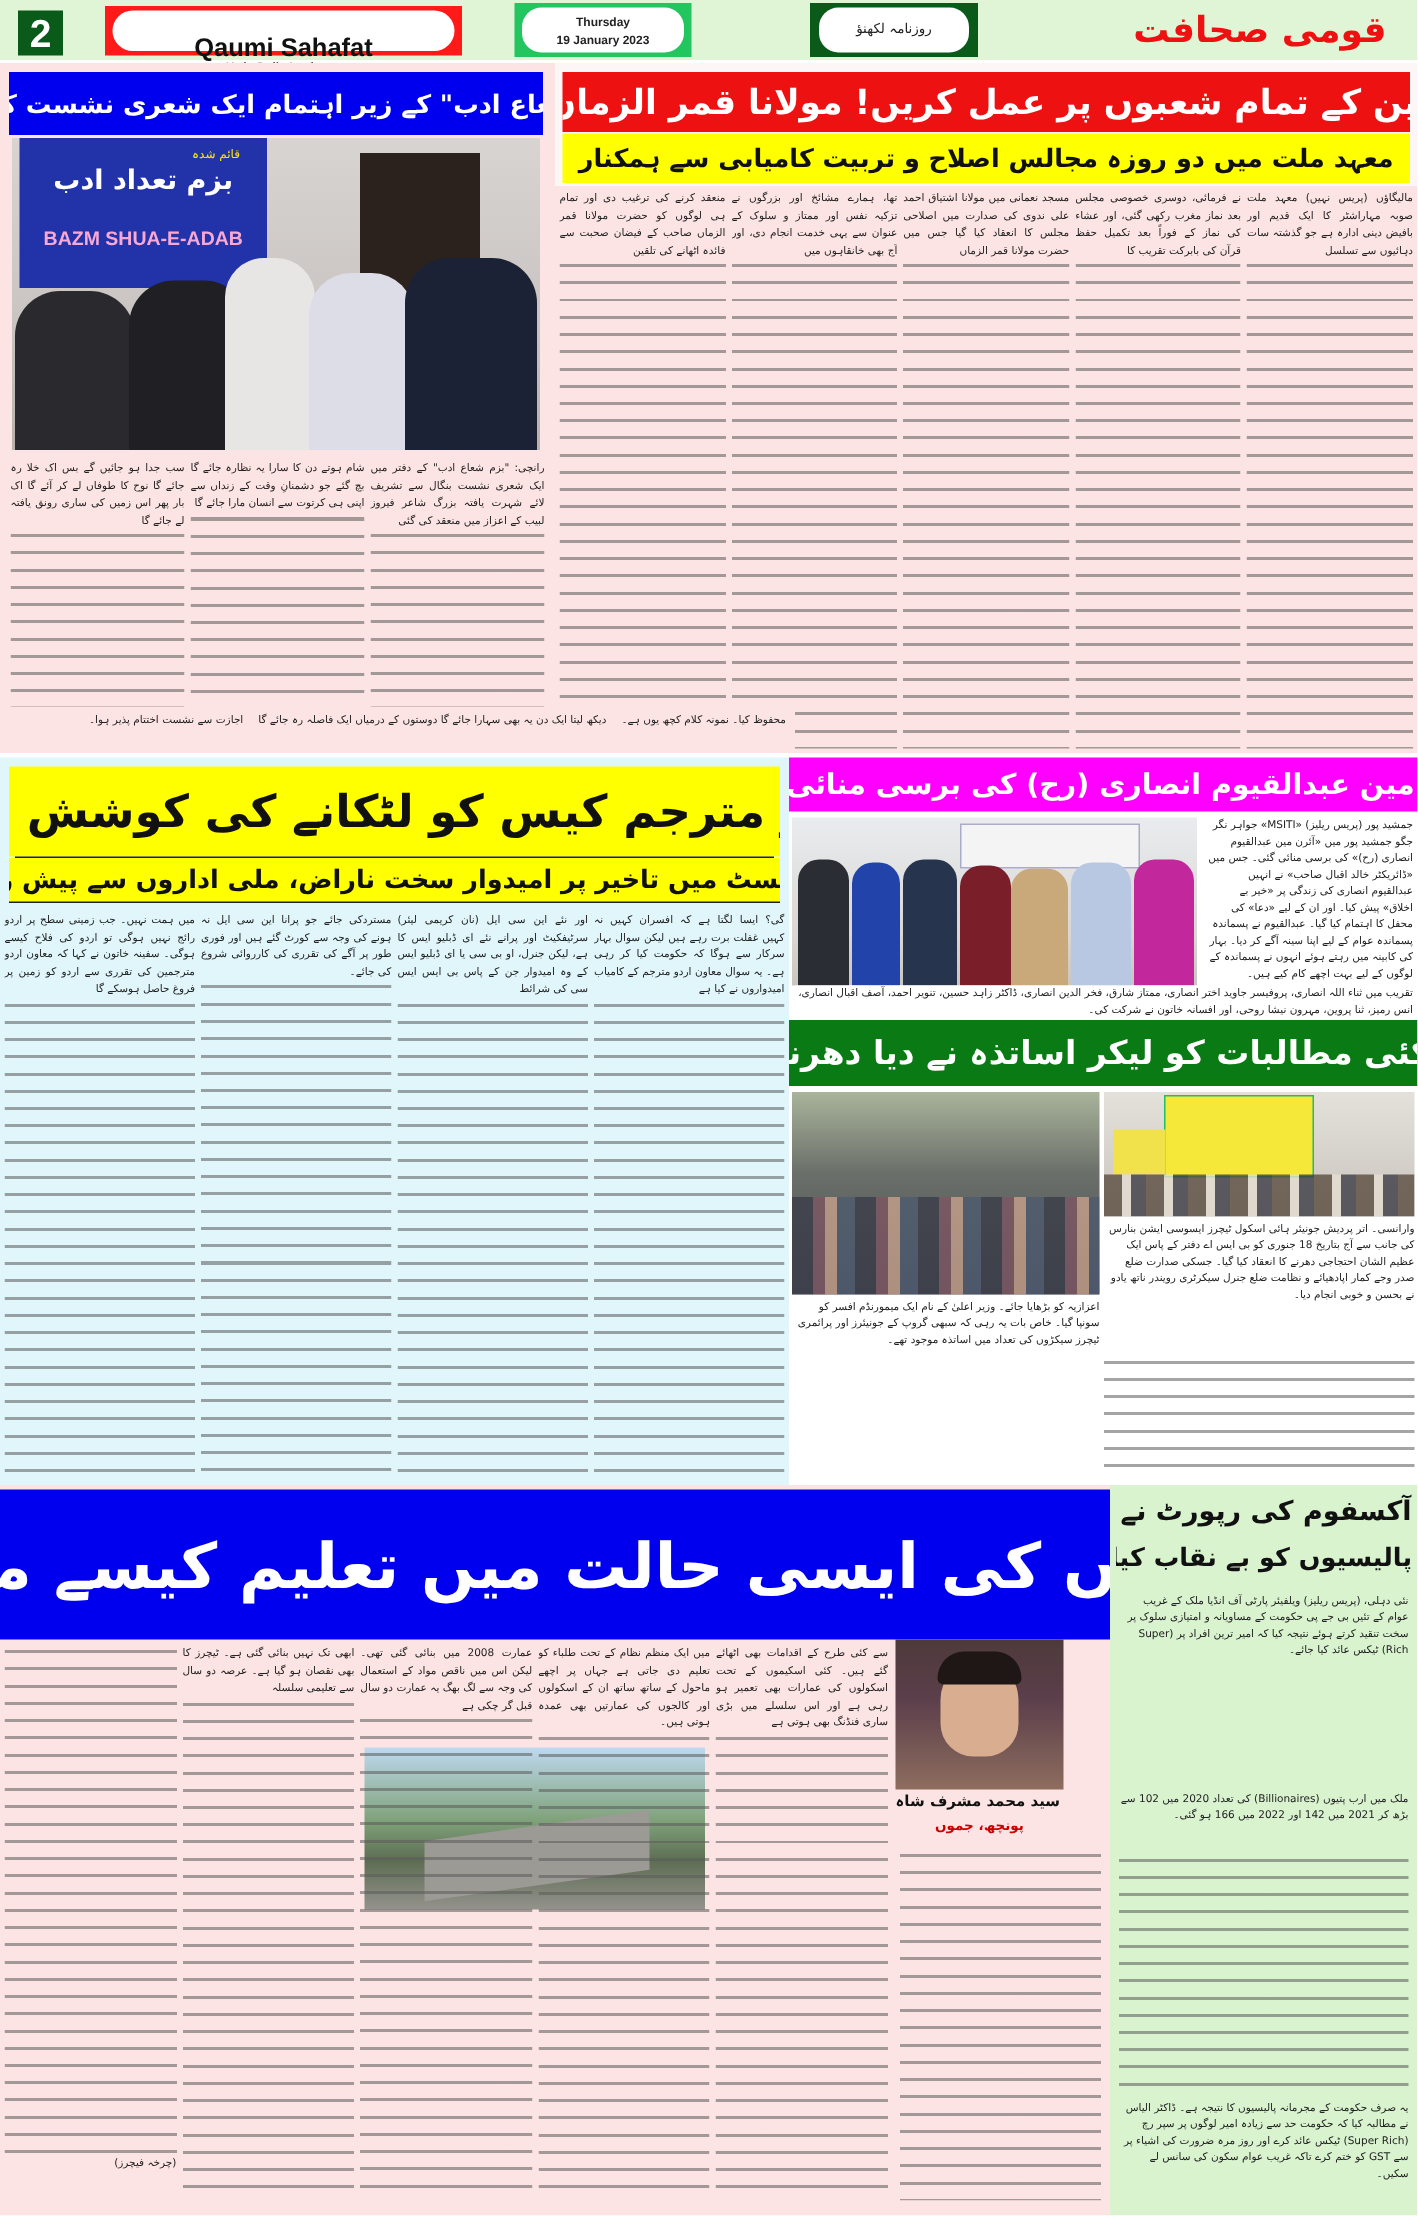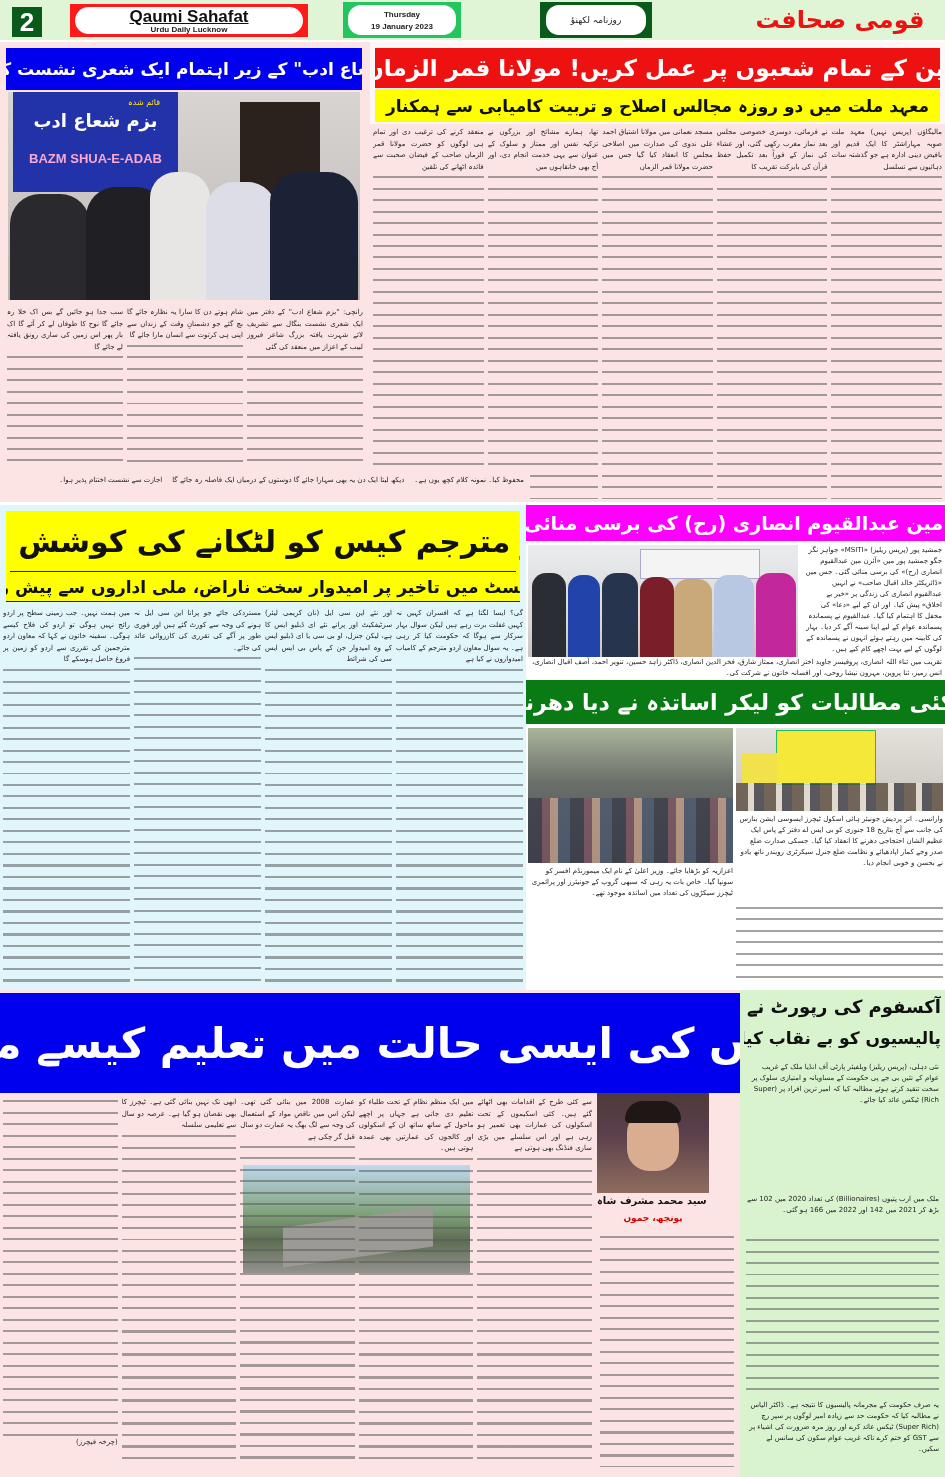--- a/index.html
+++ b/index.html
@@ -7,21 +7,21 @@
   body { position: relative; font-family: "DejaVu Sans", sans-serif; }
   .abs { position: absolute; }
   .rtl { direction: rtl; text-align: right; }
 
   
   #masthead { left: 0; top: 0; width: 945px; height: 40px; background: #dff5d6; }
   #page-num { left: 12px; top: 7px; width: 30px; height: 30px; background: #0a5a1a; color: #fff;
     font: bold 26px "Liberation Sans", sans-serif; text-align: center; line-height: 30px; }
   #name-box { left: 70px; top: 4px; width: 238px; height: 33px; background: #ff1a1a; padding: 3px 5px; }
   #name-box .inner { width: 100%; height: 100%; background: #fff; border-radius: 14px; text-align: center; }
-  #name-en { font: bold 17px "Liberation Sans", sans-serif; color: #111; line-height: 17px; display: block; padding-top: 1px; text-decoration: underline; }
+  #name-en { font: bold 17px "Liberation Sans", sans-serif; color: #111; line-height: 17px; display: block; padding-top: 16px; }
   #name-sub { font: bold 8px "Liberation Sans", sans-serif; color: #222; display: block; line-height: 9px; }
   #date-box { left: 343px; top: 2px; width: 118px; height: 36px; background: #22c55e; padding: 3px 5px; }
   #date-box .inner { width: 100%; height: 100%; background: #fff; border-radius: 13px; text-align: center; font: bold 8px "Liberation Sans", sans-serif; color: #222; padding-top: 4px; line-height: 12px; }
   #tag-box { left: 540px; top: 2px; width: 112px; height: 36px; background: #0a5a1a; padding: 3px 6px; }
   #tag-box .inner { width: 100%; height: 100%; background: #fff; border-radius: 13px; text-align: center; font: 9px "DejaVu Sans", sans-serif; color: #222; line-height: 30px; direction: rtl; }
   #name-ur { left: 740px; top: 3px; width: 200px; height: 34px; color: #ee1111; font: bold 24px "DejaVu Sans", sans-serif; line-height: 34px; text-align: center; direction: rtl; }
 
   
   .banner { color: #fff; display: flex; align-items: center; justify-content: center; direction: rtl; white-space: nowrap; overflow: hidden; }
 
@@ -82,21 +82,21 @@
         <div class="lines" style="height:350px"></div>
       </div>
   </div>
 </div>
 
 <div class="abs" style="left:0;top:42px;width:370px;height:460px;background:#fde4e4;">
   <div class="abs banner" style="left:6px;top:6px;width:356px;height:42px;background:#0000ee;font:bold 17px 'DejaVu Sans',sans-serif;">"بزم شعاع ادب" کے زیر اہتمام ایک شعری نشست کا انعقاد</div>
   <div class="abs photo" style="left:8px;top:50px;width:352px;height:208px;background:linear-gradient(180deg,#d8d4d2 0%,#c9c4c1 60%,#b9b2ab 100%);">
     <div class="abs" style="left:5px;top:0;width:165px;height:100px;background:#2233aa;">
       <div style="position:absolute;right:18px;top:6px;color:#ffe600;font:8px 'DejaVu Sans',sans-serif;">قائم شدہ</div>
-      <div style="position:absolute;left:0;right:0;top:18px;color:#fff;text-align:center;font:bold 18px 'DejaVu Sans',sans-serif;direction:rtl;">بزم شعاع ادب</div>
+      <div style="position:absolute;left:0;right:0;top:18px;color:#fff;text-align:center;font:bold 18px 'DejaVu Sans',sans-serif;direction:rtl;">بزم تعداد ادب</div>
       <div style="position:absolute;left:4px;right:4px;top:60px;color:#f9a8d4;text-align:center;font:bold 13px 'Liberation Sans',sans-serif;line-height:14px;">BAZM SHUA-E-ADAB</div>
     </div>
     <div class="abs" style="left:232px;top:10px;width:80px;height:120px;background:#2b211d;"></div>
     <div class="abs" style="left:2px;top:102px;width:80px;height:106px;background:#2a2a2e;border-radius:30px 30px 0 0;"></div>
     <div class="abs" style="left:78px;top:95px;width:80px;height:113px;background:#1f1f24;border-radius:30px 30px 0 0;"></div>
     <div class="abs" style="left:142px;top:80px;width:60px;height:128px;background:#e8e6e4;border-radius:26px 26px 0 0;"></div>
     <div class="abs" style="left:198px;top:90px;width:70px;height:118px;background:#dcdde6;border-radius:28px 28px 0 0;"></div>
     <div class="abs" style="left:262px;top:80px;width:88px;height:128px;background:#1c2236;border-radius:30px 30px 0 0;"></div>
   </div>
   <div class="abs cols" style="left:4px;top:262px;width:362px;height:170px;">
@@ -128,21 +128,21 @@
   <div class="abs cols" style="left:0;top:100px;width:526px;height:385px;">
     <div class="col">
         <div>گی؟ ایسا لگتا ہے کہ افسران کہیں نہ کہیں غفلت برت رہے ہیں لیکن سوال بہار سرکار سے ہوگا کہ حکومت کیا کر رہی ہے۔ یہ سوال معاون اردو مترجم کے کامیاب امیدواروں نے کیا ہے</div>
         <div class="lines" style="height:330px"></div>
       </div>
     <div class="col">
         <div>اور نئے این سی ایل (نان کریمی لیئر) سرٹیفکیٹ اور پرانے نئے ای ڈبلیو ایس کا ہے، لیکن جنرل، او بی سی یا ای ڈبلیو ایس کے وہ امیدوار جن کے پاس بی ایس ایس سی کی شرائط</div>
         <div class="lines" style="height:330px"></div>
       </div>
     <div class="col">
-        <div>مستردکی جائے جو پرانا این سی ایل نہ ہونے کی وجہ سے کورٹ گئے ہیں اور فوری طور پر آگے کی تقرری کی کارروائی عائد کی جائے۔</div>
+        <div>مستردکی جائے جو پرانا این سی ایل نہ ہونے کی وجہ سے کورٹ گئے ہیں اور فوری طور پر آگے کی تقرری کی کارروائی شروع کی جائے۔</div>
         <div class="lines" style="height:330px"></div>
       </div>
     <div class="col">
         <div>میں ہمت نہیں۔ جب زمینی سطح پر اردو رائج نہیں ہوگی تو اردو کی فلاح کیسے ہوگی۔ سفینہ خاتون نے کہا کہ معاون اردو مترجمین کی تقرری سے اردو کو زمین پر فروغ حاصل ہوسکے گا</div>
         <div class="lines" style="height:330px"></div>
       </div>
   </div>
 </div>
 
 <div class="abs" style="left:526px;top:505px;width:419px;height:165px;background:#fff;">
@@ -212,17 +212,17 @@
   <div class="abs cols" style="left:597px;top:240px;width:140px;height:240px;">
     <div class="col">
         <div class="lines"></div>
       </div>
   </div>
 </div>
 
 <div class="abs" style="left:740px;top:990px;width:205px;height:487px;background:#d9f3cf;">
   <div class="abs rtl" style="left:4px;top:6px;width:197px;height:28px;font:bold 18px 'DejaVu Sans',sans-serif;color:#111;text-align:center;white-space:nowrap;overflow:hidden;">آکسفوم کی رپورٹ نے سرکاری</div>
   <div class="abs rtl" style="left:4px;top:38px;width:197px;height:28px;font:bold 17px 'DejaVu Sans',sans-serif;color:#111;text-align:center;white-space:nowrap;overflow:hidden;">پالیسیوں کو بے نقاب کیا ہے: ویلفیئر پارٹی</div>
-  <div class="abs caption rtl" style="left:6px;top:72px;width:193px;height:130px;overflow:hidden;">نئی دہلی، (پریس ریلیز) ویلفیئر پارٹی آف انڈیا ملک کے غریب عوام کے تئیں بی جے پی حکومت کے مساویانہ و امتیازی سلوک پر سخت تنقید کرتے ہوئے مطالبہ کیا کہ امیر ترین افراد پر (Super Rich) ٹیکس عائد کیا جائے۔</div>
+  <div class="abs caption rtl" style="left:6px;top:72px;width:193px;height:130px;overflow:hidden;">نئی دہلی، (پریس ریلیز) ویلفیئر پارٹی آف انڈیا ملک کے غریب عوام کے تئیں بی جے پی حکومت کے مساویانہ و امتیازی سلوک پر سخت تنقید کرتے ہوئے نتیجہ کیا کہ امیر ترین افراد پر (Super Rich) ٹیکس عائد کیا جائے۔</div>
   <div class="abs caption rtl" style="left:6px;top:204px;width:193px;height:40px;overflow:hidden;">ملک میں ارب پتیوں (Billionaires) کی تعداد 2020 میں 102 سے بڑھ کر 2021 میں 142 اور 2022 میں 166 ہو گئی۔</div>
   <div class="abs lines" style="left:6px;top:246px;width:193px;height:160px;"></div>
   <div class="abs caption rtl" style="left:6px;top:410px;width:193px;height:72px;overflow:hidden;">یہ صرف حکومت کے مجرمانہ پالیسیوں کا نتیجہ ہے۔ ڈاکٹر الیاس نے مطالبہ کیا کہ حکومت حد سے زیادہ امیر لوگوں پر سپر رچ (Super Rich) ٹیکس عائد کرے اور روز مرہ ضرورت کی اشیاء پر سے GST کو ختم کرے تاکہ غریب عوام سکون کی سانس لے سکیں۔</div>
 </div>
 
 </body></html>

